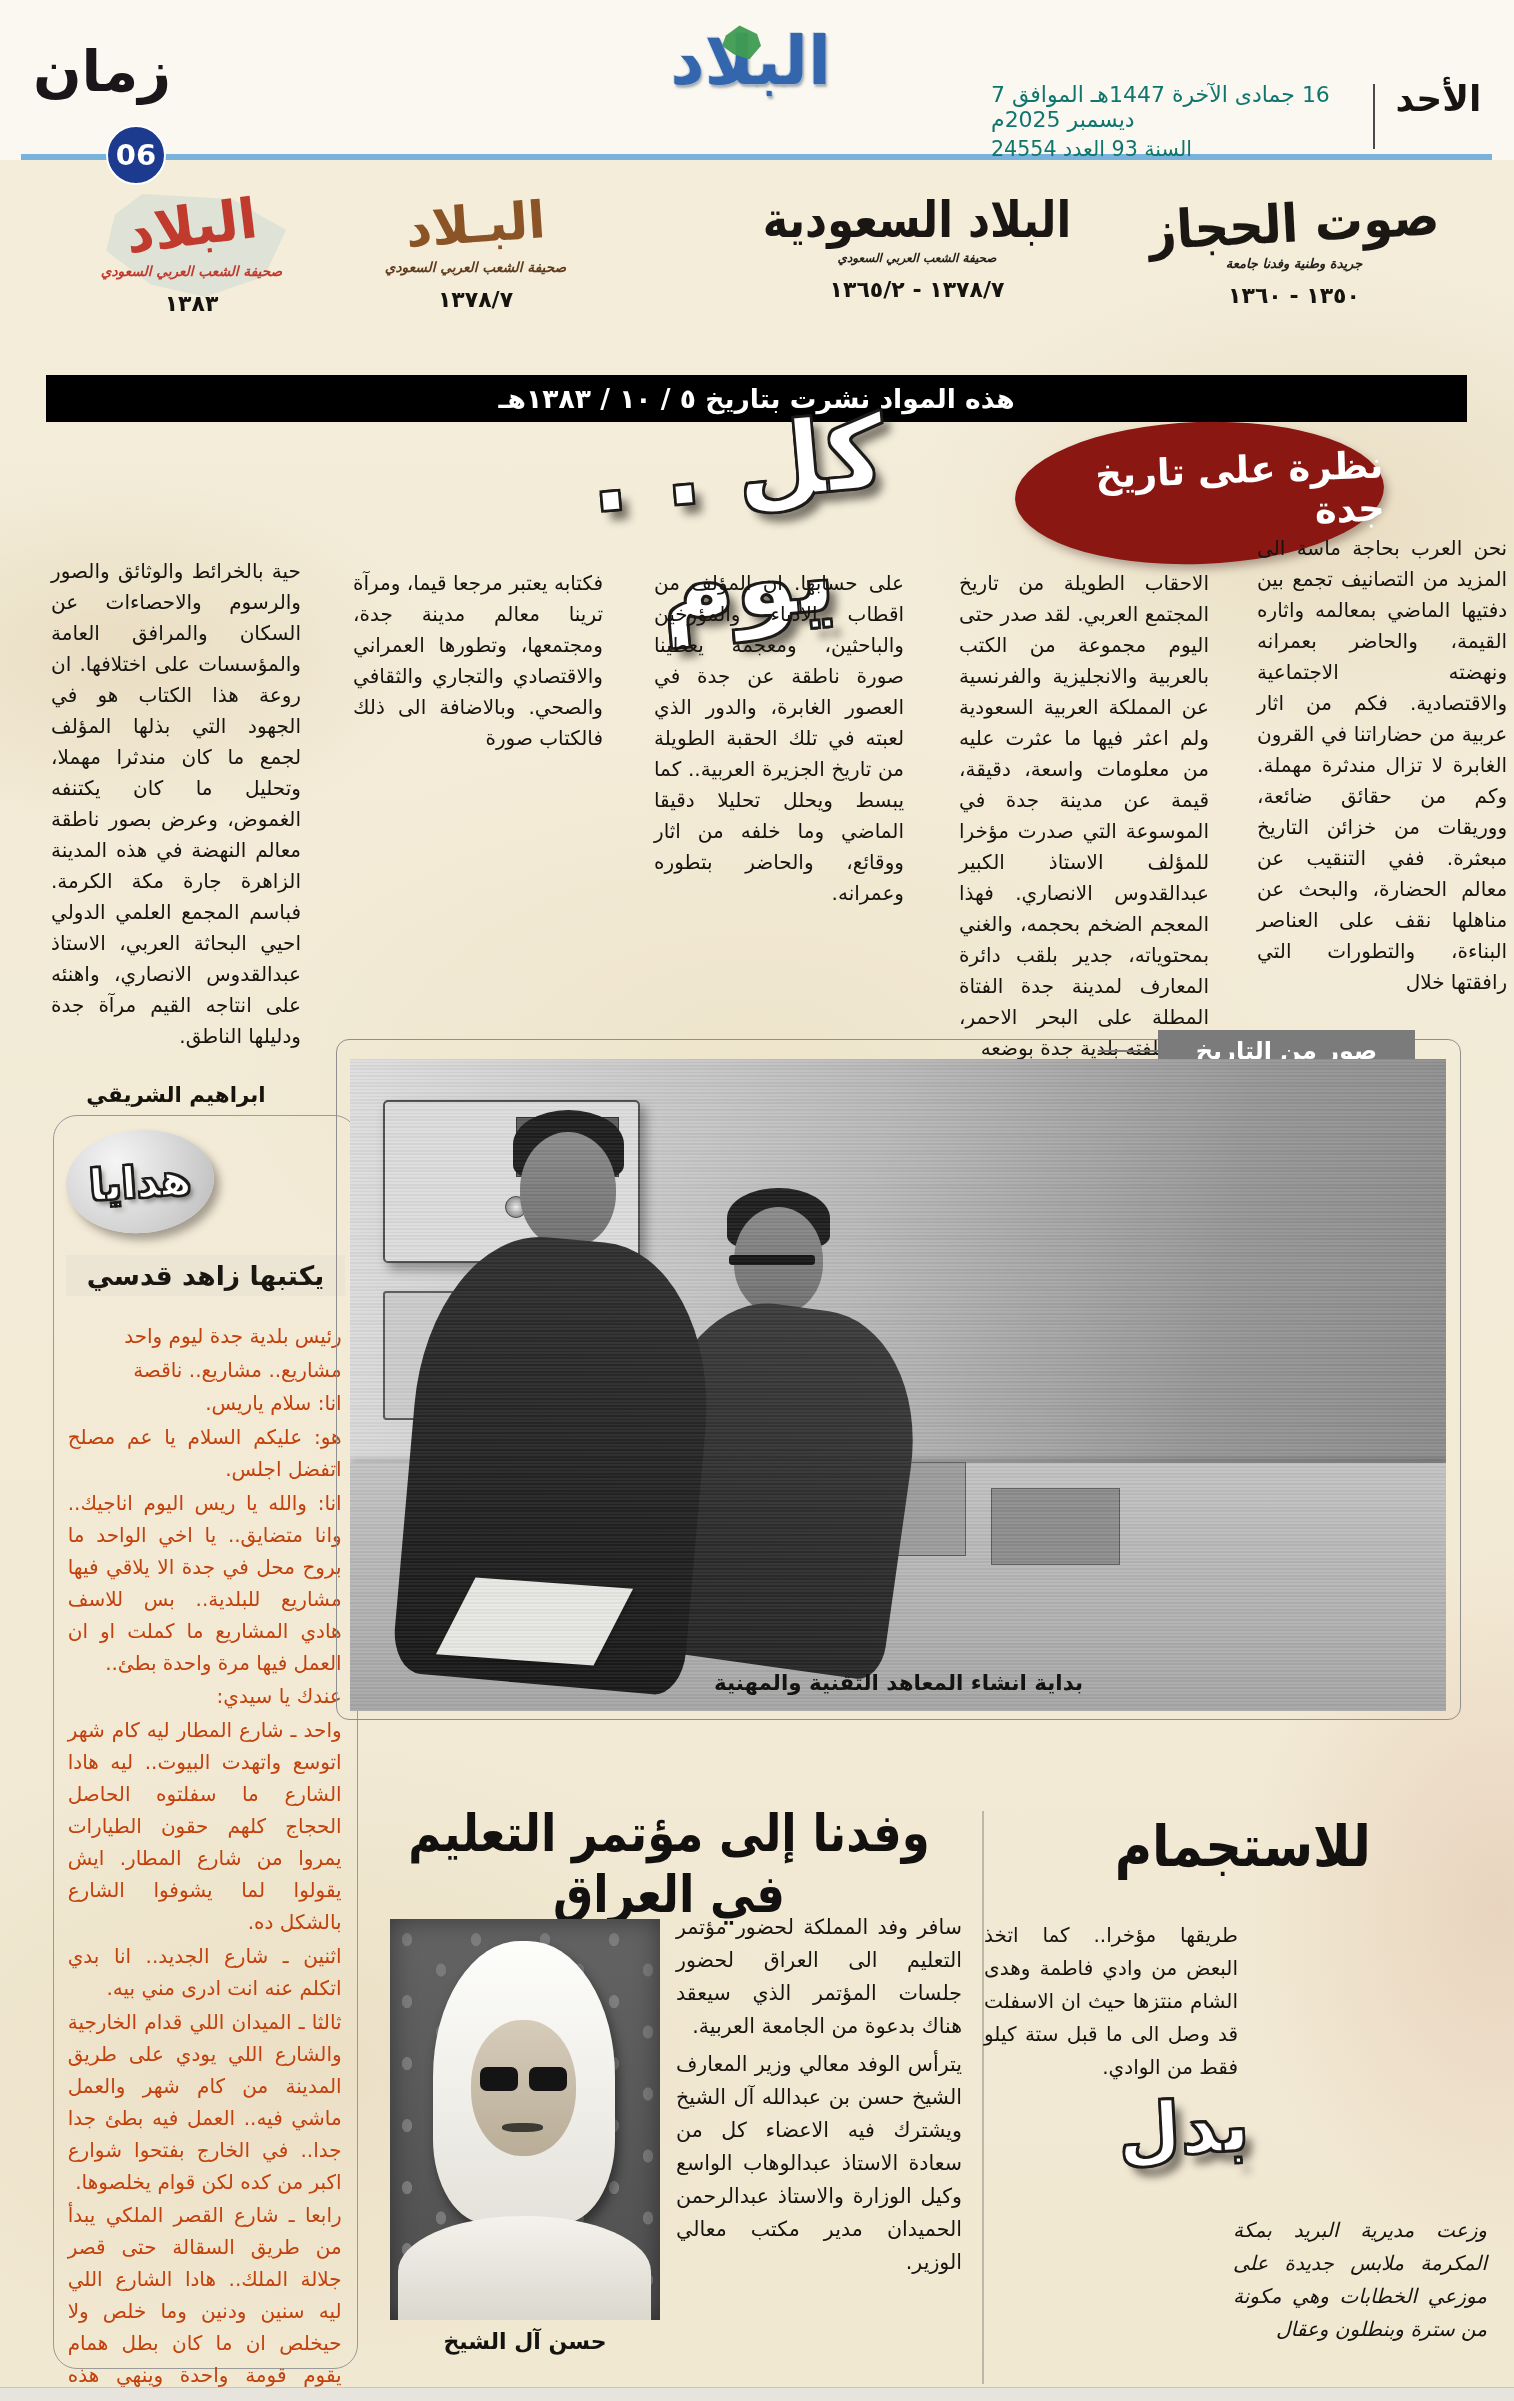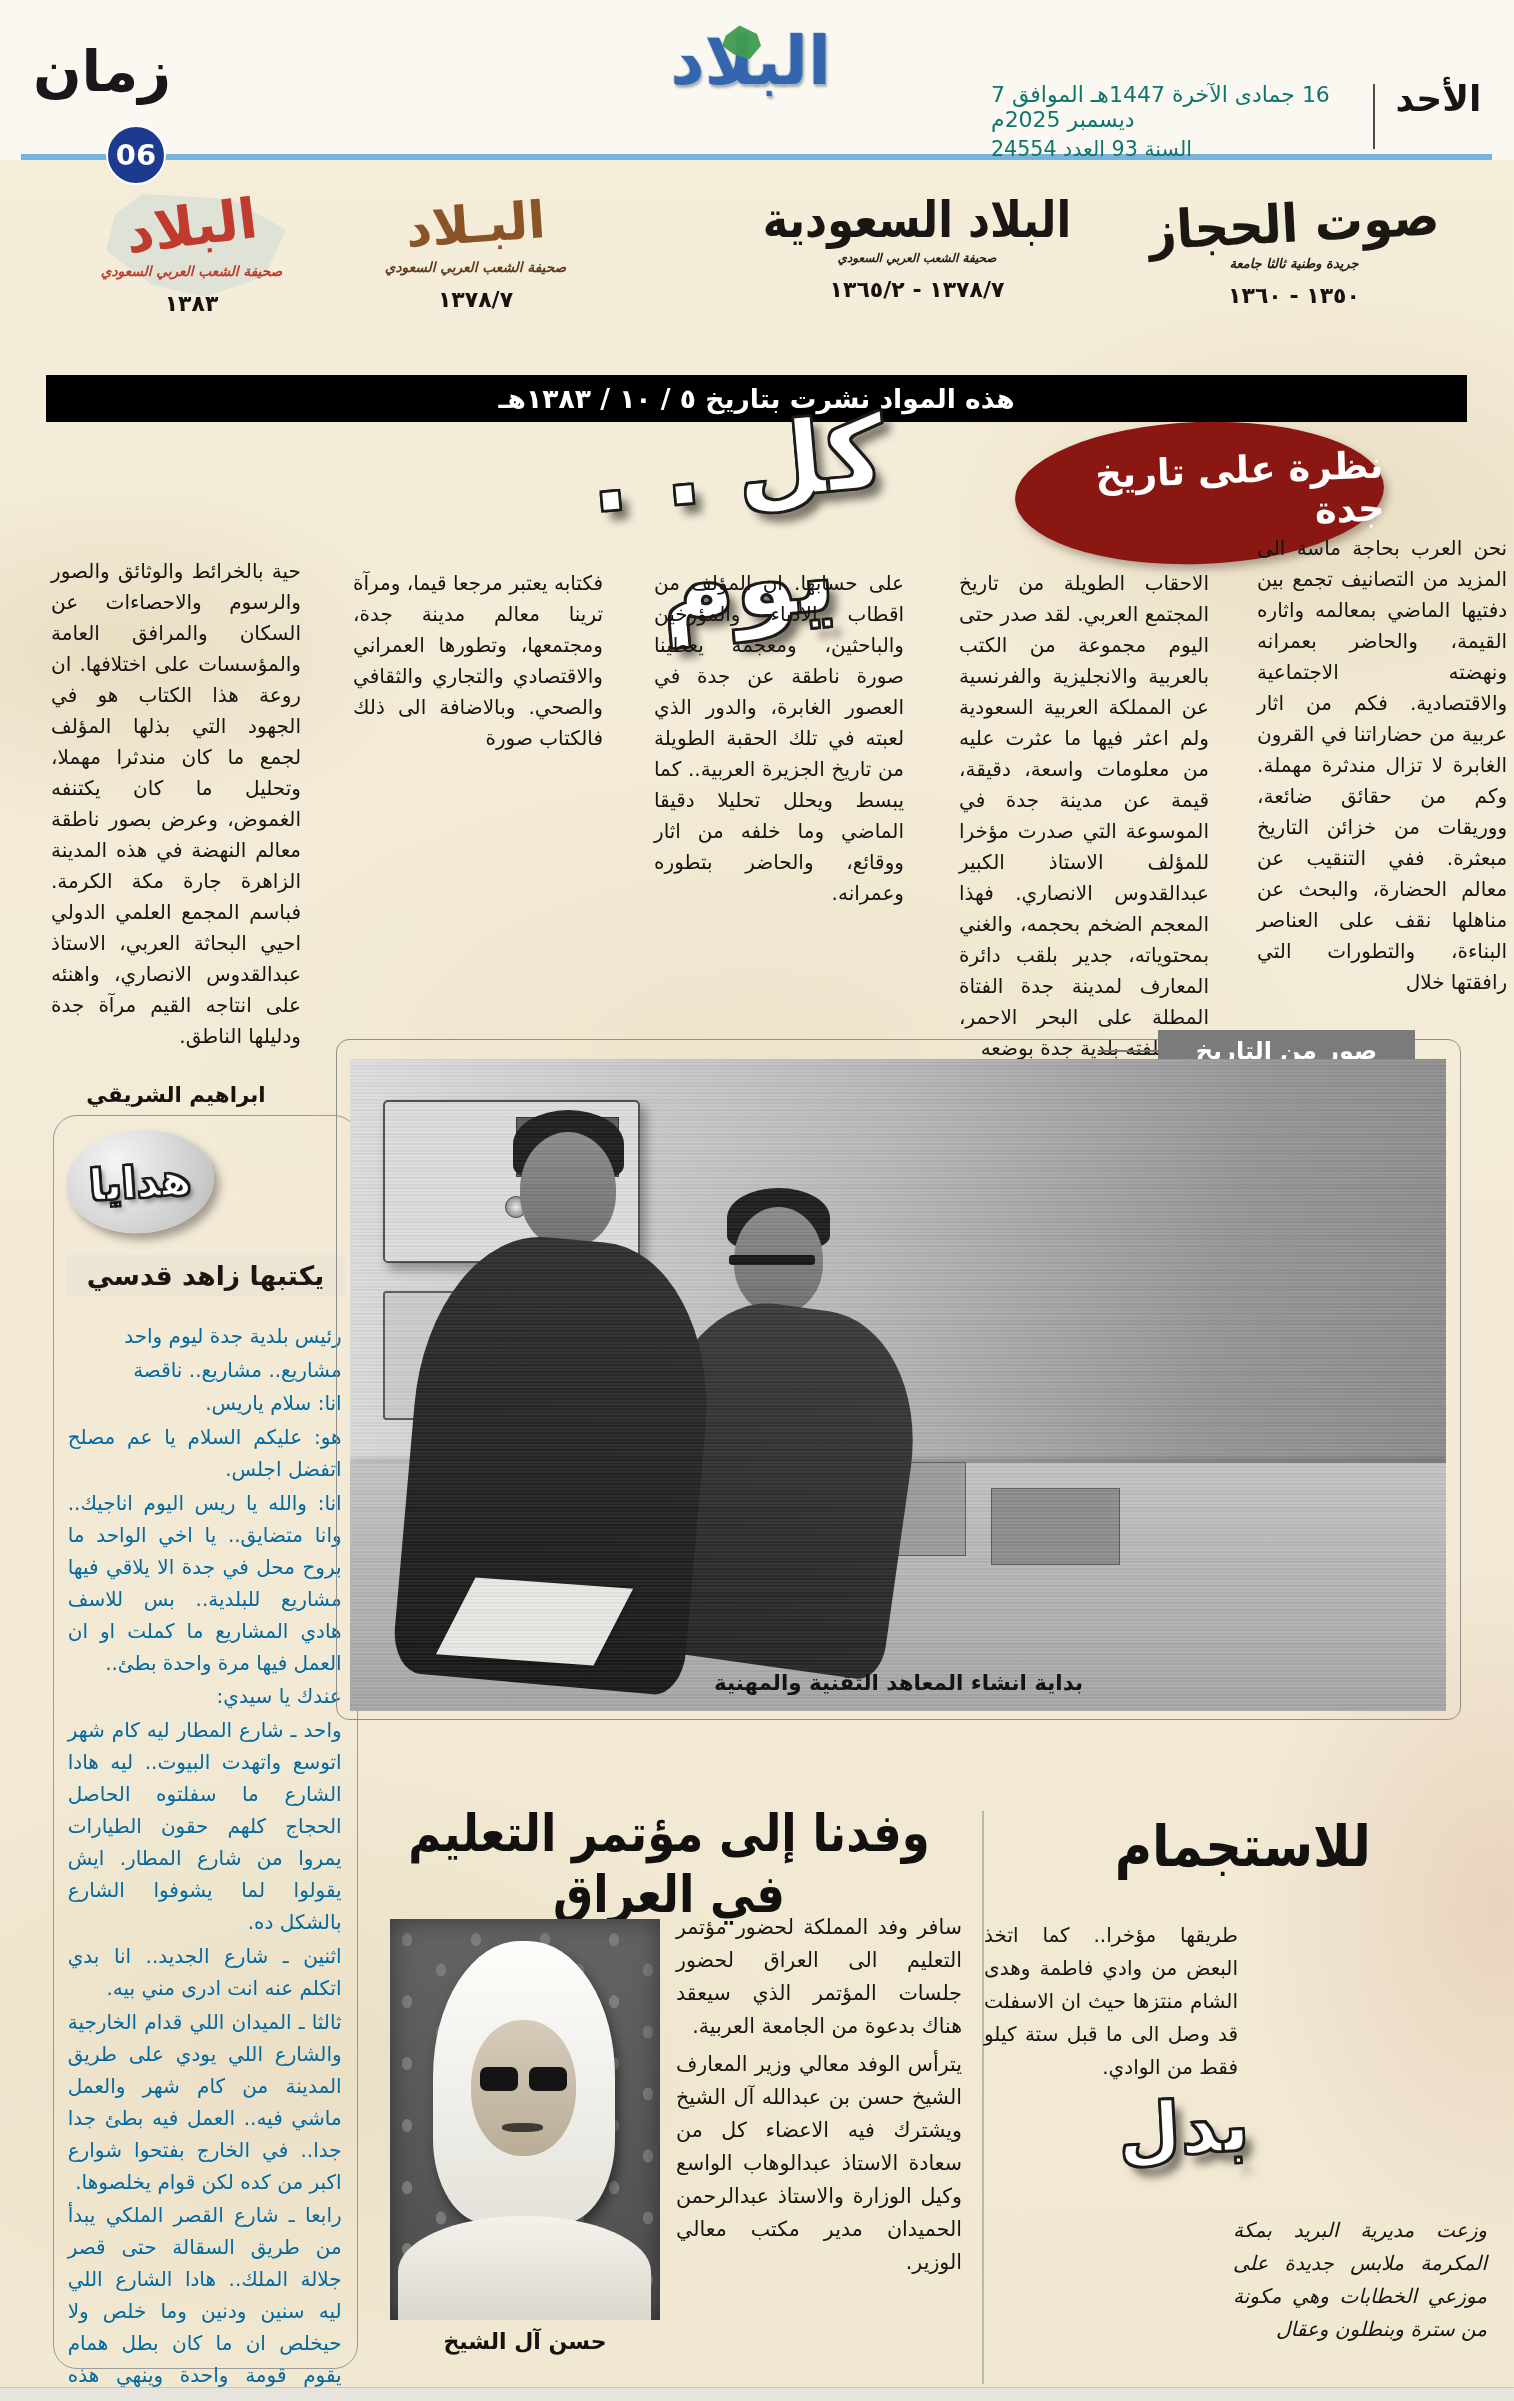--- a/index.html
+++ b/index.html
@@ -76,21 +76,21 @@
   .hadaya { position:absolute; top:1115px; right:1156px; width:305px; height:1254px;
     border:1.7px solid #9a9a9a; border-radius:24px; }
   .hbadge { position:absolute; top:13.7px; left:12px; right:auto; width:148px; height:103px; border-radius:50%;
     background:radial-gradient(circle at 35% 30%, #f5f5f5, #c9c9c9 75%, #b5b5b5);
     box-shadow:5.1px 6.9px 8.6px rgba(70,65,60,.45); display:flex; align-items:center; justify-content:center; transform:rotate(-4deg); }
   .hbadge span { font-size:43px; }
   .hbadge .bubble { -webkit-text-stroke:1.7px #1d1b19; text-shadow:-1.7px -1.7px 0 #1d1b19,1.7px -1.7px 0 #1d1b19,-1.7px 1.7px 0 #1d1b19,1.7px 1.7px 0 #1d1b19, 3.4px 4.3px 5.1px rgba(40,35,30,.5); }
   .hbyline { position:absolute; top:139px; right:12px; left:12px; height:41px; background:#ece5d4;
     display:flex; align-items:center; justify-content:center; font-size:26.6px; font-weight:900; color:#1a1712; }
   .hbody { position:absolute; top:204px; right:15.4px; left:13.7px; bottom:15.4px; font-size:20px; line-height:32px;
-    color:#0369a1; text-align:justify; text-align-last:right; }
+    color:#c2410c; text-align:justify; text-align-last:right; }
   .hbody p { margin-bottom:1.7px; }
   
   .pframe { position:absolute; top:1039px; right:53px; width:1125px; height:681px;
     border:1.7px solid #8f8f8f; border-radius:13px; }
   .plabel { position:absolute; top:-10.3px; right:45px; width:257px; height:43px; background:#7b7b7b;
     color:#fff; font-size:24px; font-weight:bold; display:flex; align-items:center; justify-content:center; }
   .plabel::after { content:""; position:absolute; right:257px; top:20.6px; width:60px; height:1.7px; background:#7b7b7b; }
   .photo { position:absolute; top:19px; right:13.7px; width:1096px; height:652px; overflow:hidden;
     background:linear-gradient(100deg,#e0e0e0,#b9b9b9 45%,#979797 75%,#8a8a8a);
     filter:contrast(.98); }
@@ -186,21 +186,21 @@
       <div class="sub">صحيفة الشعب العربي السعودي</div>
       <div class="dt">١٣٧٨/٧</div>
     </div>
     <div class="mast m3">
       <div class="nm">البلاد السعودية</div>
       <div class="sub">صحيفة الشعب العربي السعودي</div>
       <div class="dt">١٣٧٨/٧ - ١٣٦٥/٢</div>
     </div>
     <div class="mast m4">
       <div class="nm">صوت الحجاز</div>
-      <div class="sub">جريدة وطنية ثالثا جامعة</div>
+      <div class="sub">جريدة وطنية وفدنا جامعة</div>
       <div class="dt">١٣٥٠ - ١٣٦٠</div>
     </div>
   </div>
 
   <div class="notice">هذه المواد نشرت بتاريخ ٥ / ١٠ / ١٣٨٣هـ</div>
 
   <div class="maintitle bubble">كل . . يوم</div>
   <div class="oval">
     <span>نظرة على تاريخ جدة</span>
   </div>

